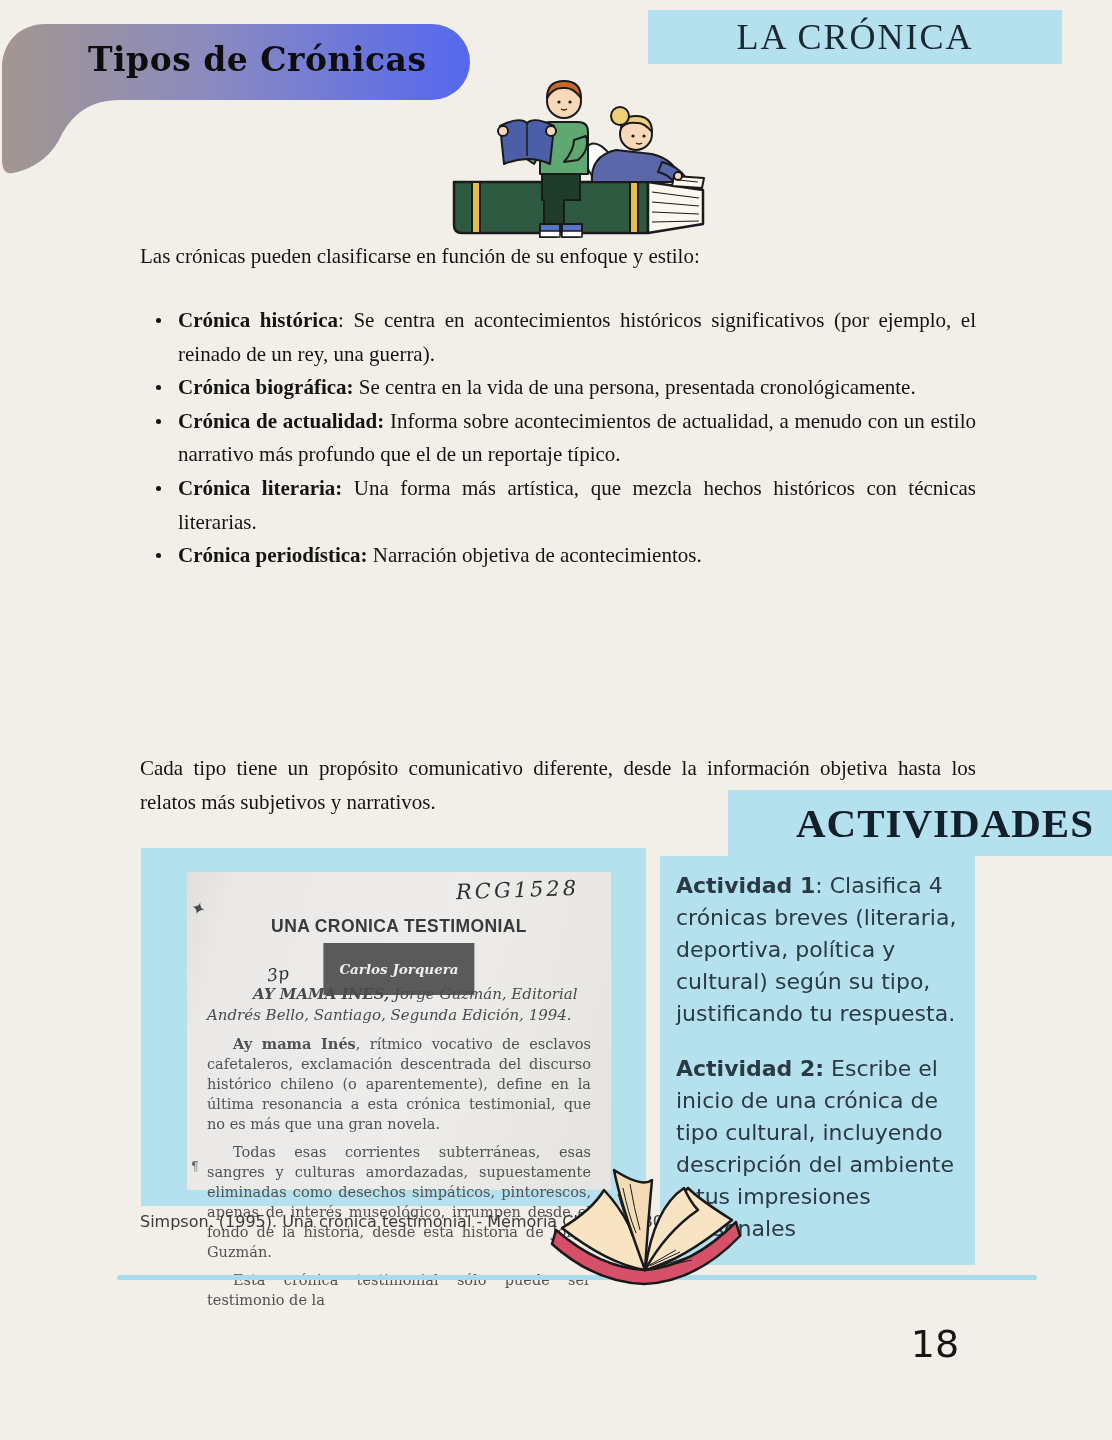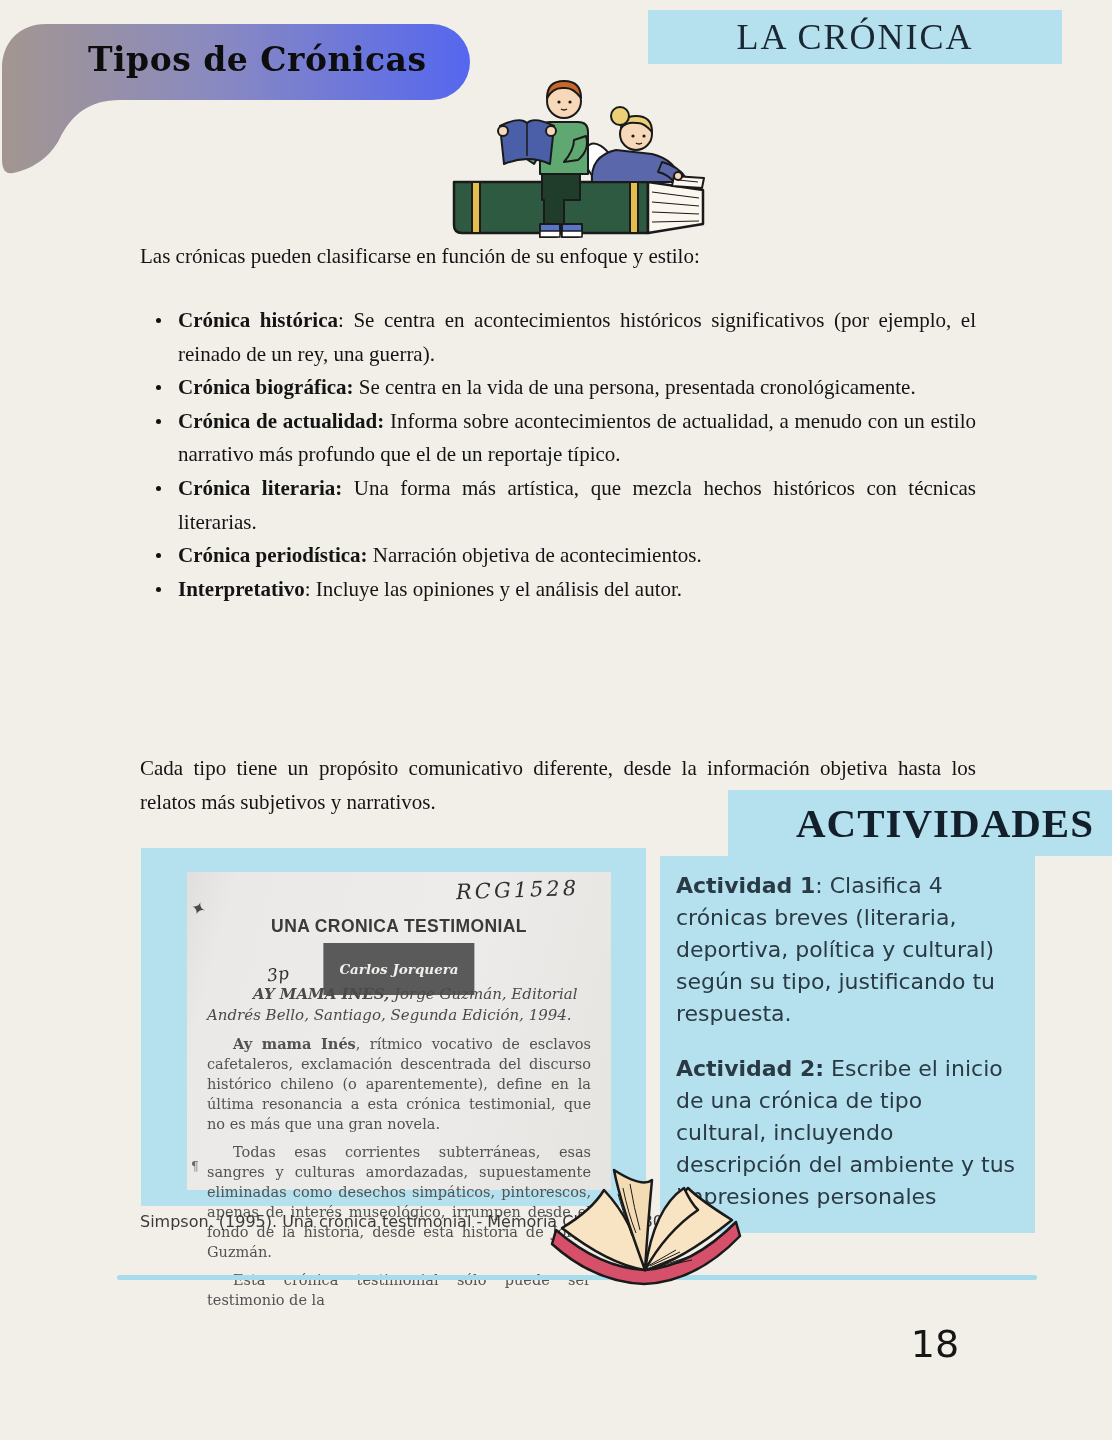--- a/index.html
+++ b/index.html
@@ -66,21 +66,21 @@
     left:728px;top:790px;width:384px;height:66px;
     background:var(--accent-blue);
     display:flex;align-items:center;justify-content:flex-end;
     padding-right:18px;
   }
   .actividades-banner span{
     font-family:"Liberation Serif",serif;font-weight:700;
     font-size:41px;letter-spacing:1px;color:#13202c;
   }
   .activities-panel{
-    left:660px;top:856px;width:375px;
+    left:660px;top:856px;width:315px;
     background:var(--accent-blue);
     padding:14px 16px 20px 16px;
     font-family:"DejaVu Sans",sans-serif;
     font-size:22px;line-height:1.45;color:var(--activities-text);
   }
   .activities-panel p + p{margin-top:24px;}
 
   
   .scan-figure{
     left:141px;top:848px;width:505px;height:358px;
@@ -215,21 +215,20 @@
 </svg>
 
 <p class="abs intro">Las crónicas pueden clasificarse en función de su enfoque y estilo:</p>
 
 <ul class="abs chronicle-list">
   <li><span class="b">Crónica histórica</span><span>: Se centra en acontecimientos históricos significativos (por ejemplo, el reinado de un rey, una guerra).</span></li>
   <li><span class="b">Crónica biográfica:</span><span> Se centra en la vida de una persona, presentada cronológicamente.</span></li>
   <li><span class="b">Crónica de actualidad:</span><span> Informa sobre acontecimientos de actualidad, a menudo con un estilo narrativo más profundo que el de un reportaje típico.</span></li>
   <li><span class="b">Crónica literaria:</span><span> Una forma más artística, que mezcla hechos históricos con técnicas literarias.</span></li>
   <li><span class="b">Crónica periodística:</span><span> Narración objetiva de acontecimientos.</span></li>
-  <li><span class="b">Interpretativo</span><span>: Incluye las opiniones y el análisis del autor.</span></li>
 </ul>
 
 <p class="abs closing">Cada tipo tiene un propósito comunicativo diferente, desde la información objetiva hasta los relatos más subjetivos y narrativos.</p>
 
 <div class="abs actividades-banner">
   <span>ACTIVIDADES</span>
 </div>
 
 <div class="abs activities-panel">
   <p><span class="b">Actividad 1</span><span>: Clasifica 4 crónicas breves (literaria, deportiva, política y cultural) según su tipo, justificando tu respuesta.</span></p>

